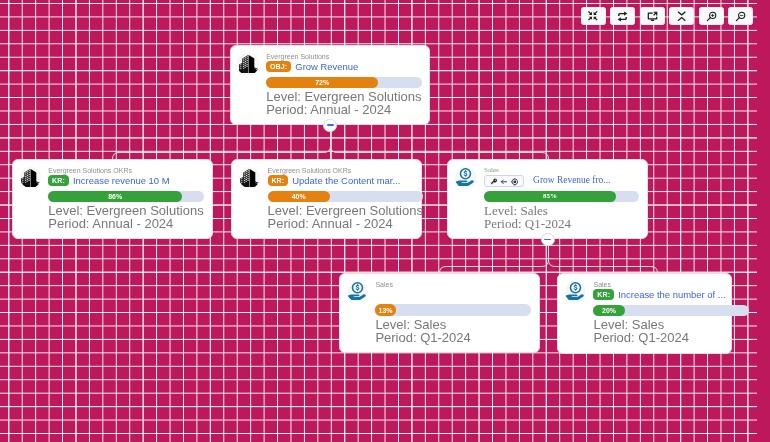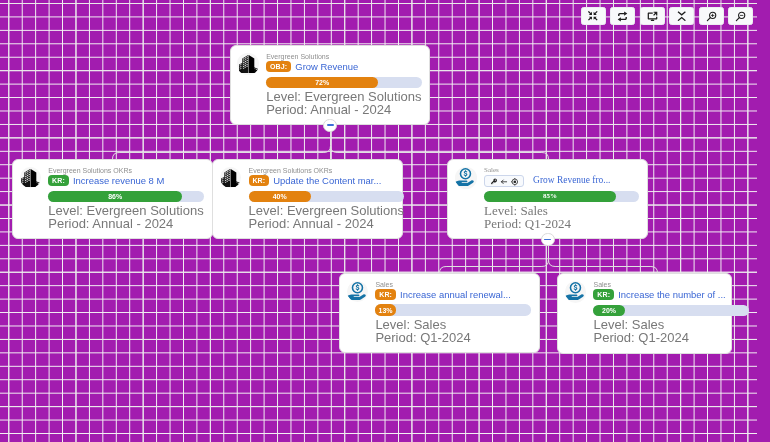--- a/index.html
+++ b/index.html
@@ -1,19 +1,19 @@
 <!DOCTYPE html>
 <html><head>
 <meta charset="utf-8">
 <style>
   html,body{margin:0;padding:0;}
   body{width:770px;height:442px;overflow:hidden;
        font-family:"Liberation Sans",sans-serif;background:#ffffff;
        -webkit-font-smoothing:antialiased;}
-  #canvas{position:relative;width:770px;height:442px;overflow:hidden;background:#a21caf;}
+  #canvas{position:relative;width:770px;height:442px;overflow:hidden;background:#be185d;}
 
   .grid{position:absolute;left:0;top:0;width:756.7px;height:442px;
     background-image:
       linear-gradient(to right, #eaeaea 1px, transparent 1px),
       linear-gradient(to bottom, #eaeaea 1px, transparent 1px),
       linear-gradient(to right, #f4f4f4 1px, transparent 1px),
       linear-gradient(to bottom, #f4f4f4 1px, transparent 1px);
     background-size: 67.2px 67.2px, 67.2px 67.2px, 13.44px 13.44px, 13.44px 13.44px;
     background-position: 8.3px 3px, 8.3px 3px, 8.3px 3px, 8.3px 3px;
   }
@@ -168,31 +168,31 @@
               <rect x="4.0" y="8.8" width="1.5" height="1.0"></rect>
               <rect x="0" y="11.0" width="1.5" height="1.0"></rect>
               <rect x="2.0" y="11.0" width="1.5" height="1.0"></rect>
               <rect x="4.0" y="11.0" width="1.5" height="1.0"></rect>
             </g>
           </svg>
         </div>
         <div class="org">Evergreen Solutions OKRs</div>
         <div class="titlerow">
           <span class="badge" style="background:#34a13a">KR:</span>
-          <span class="title">Increase revenue 8 M</span>
+          <span class="title">Increase revenue 10 M</span>
         </div>
         <div class="barwrap">
           <div class="barfill" style="width:86%;background:#34a13a">
             <span>86%</span>
           </div>
         </div>
         <div class="meta l1">Level: Evergreen Solutions</div>
         <div class="meta l2">Period: Annual - 2024</div>
       </div>
-      <div class="card" style="left: 212px; top: 159.1px; width: 191px; height: 80.4px;">
+      <div class="card" style="left: 231px; top: 159.1px; width: 191px; height: 80.4px;">
         <div class="avatar">
           <svg width="20.6" height="20.6" viewBox="0 0 24 24">
             <path d="M1.2 12.2 6.6 9.6 6.6 22 1.2 22Z" fill="#0d0d0d"></path>
             <g fill="#ffffff" transform="translate(2.0,12.6) skewY(-26)">
               <rect x="0" y="0" width="1.5" height="1.0"></rect>
               <rect x="2.1" y="0" width="1.5" height="1.0"></rect>
               <rect x="0" y="2.3" width="1.5" height="1.0"></rect>
               <rect x="2.1" y="2.3" width="1.5" height="1.0"></rect>
               <rect x="0" y="4.6" width="1.5" height="1.0"></rect>
               <rect x="2.1" y="4.6" width="1.5" height="1.0"></rect>
@@ -294,24 +294,20 @@
         <div class="avatar">
           <svg width="21.5" height="21.5" viewBox="0 0 24 24">
             <g fill="#1573a6">
               <path d="M11.8 1.0a6.5 6.5 0 1 0 0 13.0A6.5 6.5 0 0 0 11.8 1.0zm0 1.75a4.75 4.75 0 1 1 0 9.5 4.75 4.75 0 0 1 0-9.5z"></path>
               <path d="M11.25 3.6h1.1v0.78c0.82 0.12 1.38 0.56 1.63 1.22l-1.07 0.52c-0.18-0.4-0.53-0.6-1.0-0.6-0.46 0-0.73 0.2-0.73 0.49 0 0.3 0.27 0.46 0.97 0.64 1.12 0.3 1.78 0.73 1.78 1.73 0 0.82-0.56 1.38-1.48 1.55v0.84h-1.1v-0.82c-0.87-0.13-1.48-0.61-1.75-1.33l1.07-0.51c0.2 0.47 0.59 0.71 1.12 0.71 0.53 0 0.87-0.2 0.87-0.53 0-0.33-0.31-0.49-1.02-0.67-1.02-0.29-1.71-0.69-1.71-1.68 0-0.8 0.56-1.36 1.38-1.53z"></path>
               <path d="M0.3 16.6c2.4-1.0 4.4-1.45 6.2-1.45h6.1c0.8 0 1.35 0.42 1.35 1.0 0 0.58-0.55 1.0-1.35 1.0H7.6v0.85h5.0c0.85 0 1.5-0.2 2.2-0.66l3.6-2.3c0.85-0.54 2.0-0.36 2.5 0.4 0.5 0.78 0.25 1.72-0.6 2.26l-4.7 2.95c-0.8 0.5-1.7 0.76-2.7 0.76H4.3z"></path>
             </g>
           </svg>
         </div>
         <div class="org">Sales</div>
-        <div class="titlerow">
-          <span class="badge" style="background:#e3820f">KR:</span>
-          <span class="title">Increase annual renewal...</span>
-        </div>
         <div class="barwrap">
           <div class="barfill" style="width:13%;background:#e3820f">
             <span>13%</span>
           </div>
         </div>
         <div class="meta l1">Level: Sales</div>
         <div class="meta l2">Period: Q1-2024</div>
       </div>
       <div class="card" style="left: 556.9px; top: 273.2px; width: 175px; height: 80.7px;">
         <div class="avatar">

